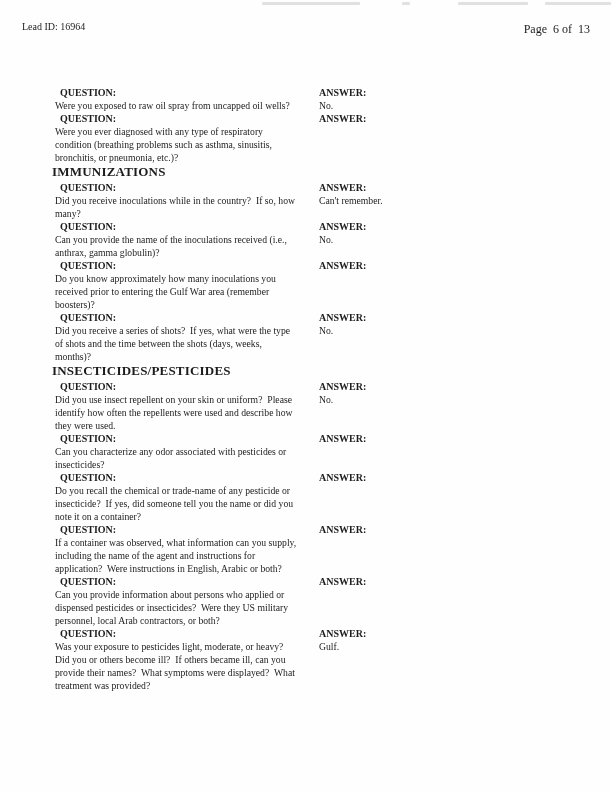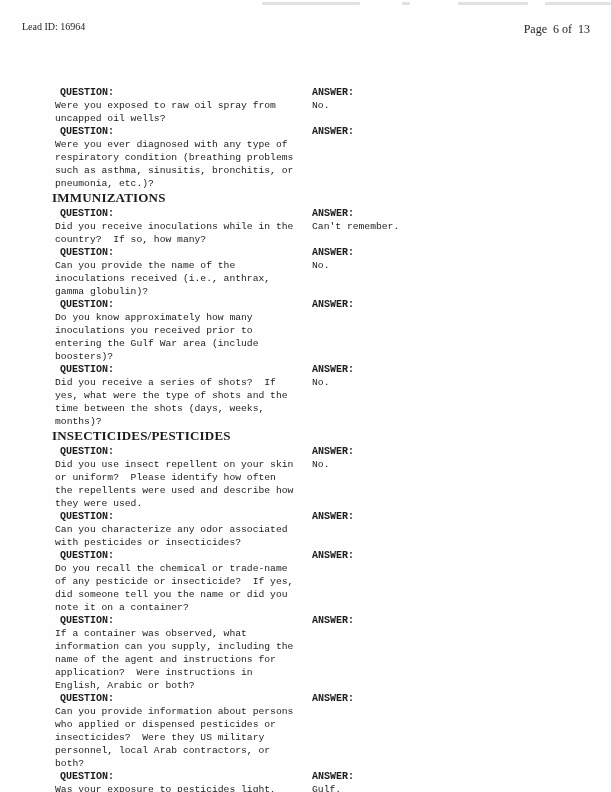--- a/index.html
+++ b/index.html
@@ -49,22 +49,21 @@
   .content {
     position: absolute;
     left: 52px;
     top: 86px;
     right: 20px;
   }
 
   .qa {
     display: grid;
     grid-template-columns: 251px 1fr;
-    column-gap: 9px;
-    font-family: Liberation Mono, monospace;
+    column-gap: 16px;
   }
   .label {
     font-weight: bold;
     font-size: 10px;
     line-height: 13px;
   }
   .q-label { margin-left: 8px; }
   .q-text, .a-text {
     font-size: 9.7px;
     line-height: 13px;
@@ -140,21 +139,21 @@
       </div>
       <div class="col-a">
         <div class="label a-label">ANSWER:</div>
         <div class="a-text">No.</div>
       </div>
     </div>
 
     <div class="qa">
       <div class="col-q">
         <div class="label q-label">QUESTION:</div>
-        <div class="q-text">Do you know approximately how many inoculations you received prior to entering the Gulf War area (include boosters)?</div>
+        <div class="q-text">Do you know approximately how many inoculations you received prior to entering the Gulf War area (remember boosters)?</div>
       </div>
       <div class="col-a">
         <div class="label a-label">ANSWER:</div>
       </div>
     </div>
 
     <div class="qa">
       <div class="col-q">
         <div class="label q-label">QUESTION:</div>
         <div class="q-text">Did you receive a series of shots?  If yes, what were the type of shots and the time between the shots (days, weeks, months)?</div>

